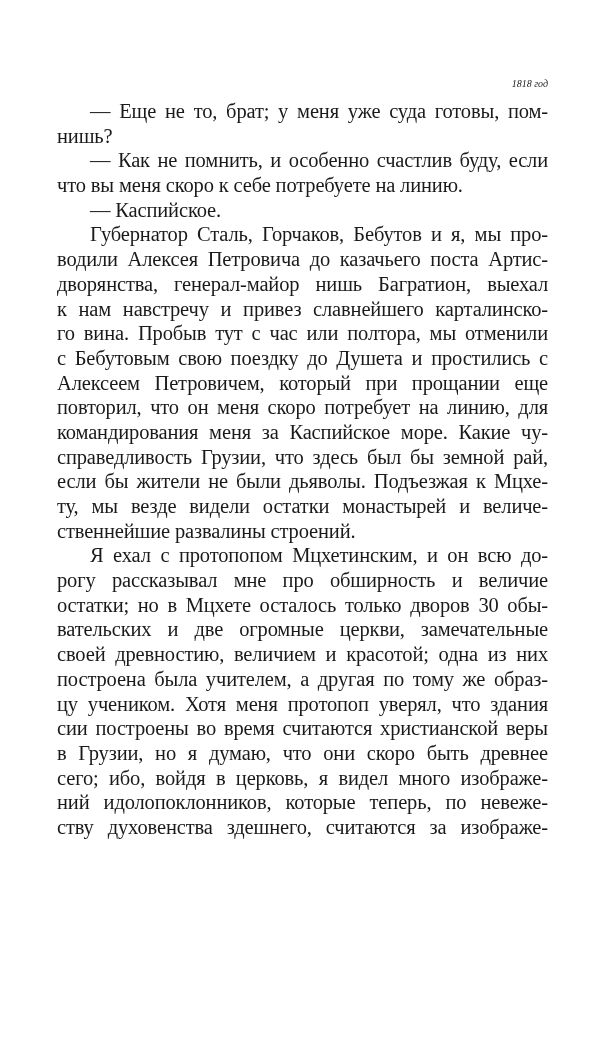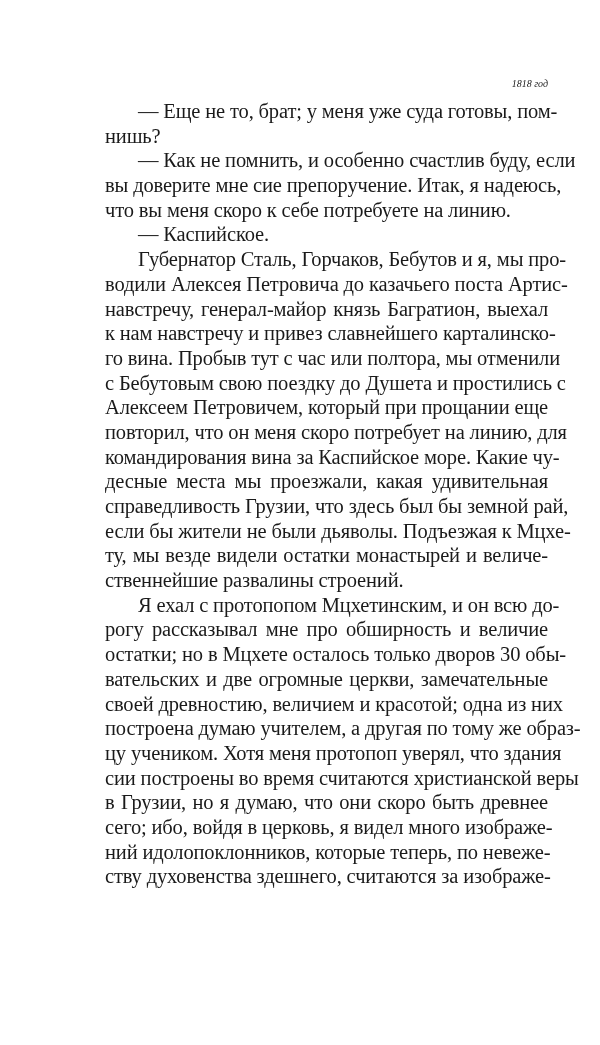--- a/index.html
+++ b/index.html
@@ -32,21 +32,20 @@
     }
     .line {
       display: block;
       height: 24.7px;
       line-height: 24.7px;
       font-size: 20.5px;
       white-space: nowrap;
       text-align: justify;
       text-align-last: justify;
       letter-spacing: -0.15px;
-      margin-left: 48px;
     }
     .line.indent {
       padding-left: 33px;
     }
     .line.last {
       text-align-last: left;
     }
     .page-number {
       position: absolute;
       top: 1009px;
@@ -60,43 +59,41 @@
   </style>
 </head>
 <body>
 
 <div class="running-head">1818 год</div>
 
 <div class="text-block" id="text-block">
     <span class="line indent">— Еще не то, брат; у меня уже суда готовы, пом-</span>
     <span class="line last">нишь?</span>
     <span class="line indent">— Как не помнить, и особенно счастлив буду, если</span>
-    <span class="line">вы доверите мне сие препоручение. Итак, я надеюсь,</span>
     <span class="line last">что вы меня скоро к себе потребуете на линию.</span>
     <span class="line indent last">— Каспийское.</span>
     <span class="line indent">Губернатор Сталь, Горчаков, Бебутов и я, мы про-</span>
     <span class="line">водили Алексея Петровича до казачьего поста Артис-</span>
-    <span class="line">навстречу, генерал-майор князь Багратион, выехал</span>
+    <span class="line">дворянства, генерал-майор нишь Багратион, выехал</span>
     <span class="line">к нам навстречу и привез славнейшего карталинско-</span>
     <span class="line">го вина. Пробыв тут с час или полтора, мы отменили</span>
     <span class="line">с Бебутовым свою поездку до Душета и простились с</span>
     <span class="line">Алексеем Петровичем, который при прощании еще</span>
     <span class="line">повторил, что он меня скоро потребует на линию, для</span>
-    <span class="line">командирования вина за Каспийское море. Какие чу-</span>
-    <span class="line">десные места мы проезжали, какая удивительная</span>
+    <span class="line">командирования меня за Каспийское море. Какие чу-</span>
     <span class="line">справедливость Грузии, что здесь был бы земной рай,</span>
     <span class="line">если бы жители не были дьяволы. Подъезжая к Мцхе-</span>
     <span class="line">ту, мы везде видели остатки монастырей и величе-</span>
     <span class="line last">ственнейшие развалины строений.</span>
     <span class="line indent">Я ехал с протопопом Мцхетинским, и он всю до-</span>
     <span class="line">рогу рассказывал мне про обширность и величие</span>
     <span class="line">остатки; но в Мцхете осталось только дворов 30 обы-</span>
     <span class="line">вательских и две огромные церкви, замечательные</span>
     <span class="line">своей древностию, величием и красотой; одна из них</span>
-    <span class="line">построена думаю учителем, а другая по тому же образ-</span>
+    <span class="line">построена была учителем, а другая по тому же образ-</span>
     <span class="line">цу учеником. Хотя меня протопоп уверял, что здания</span>
     <span class="line">сии построены во время считаются христианской веры</span>
     <span class="line">в Грузии, но я думаю, что они скоро быть древнее</span>
     <span class="line">сего; ибо, войдя в церковь, я видел много изображе-</span>
     <span class="line">ний идолопоклонников, которые теперь, по невеже-</span>
     <span class="line">ству духовенства здешнего, считаются за изображе-</span>
   </div>
 
 <div class="page-number">197</div>
 

